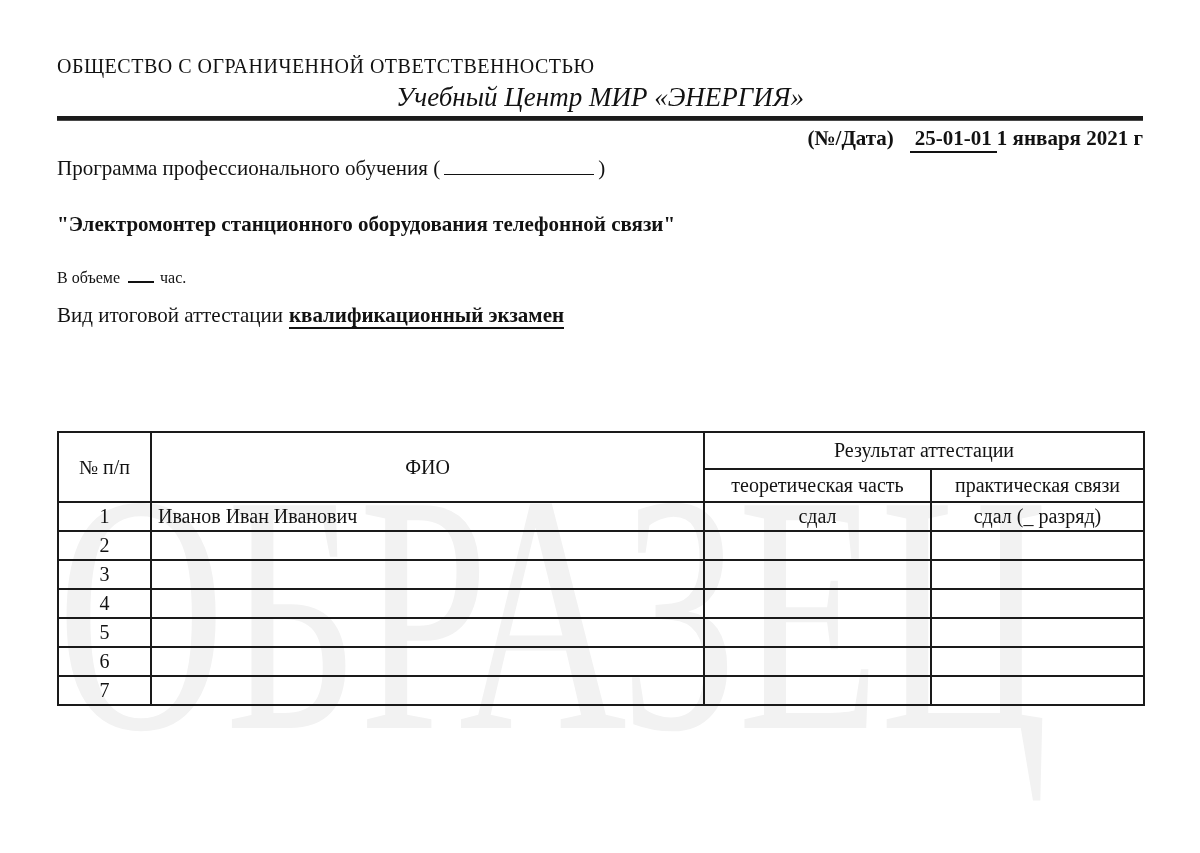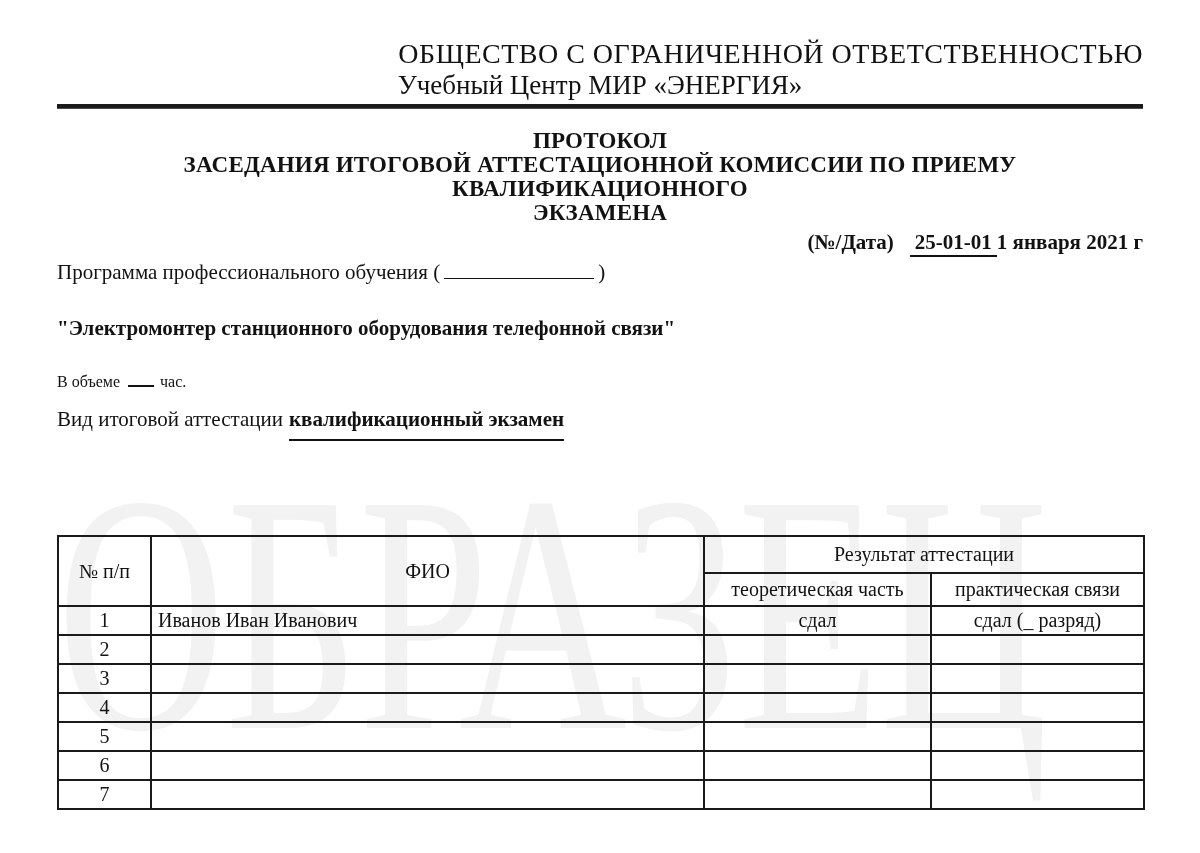--- a/index.html
+++ b/index.html
@@ -27,30 +27,31 @@
     z-index: 0;
     pointer-events: none;
     user-select: none;
   }
   .content {
     position: relative;
     z-index: 1;
     padding: 0 57px;
   }
   .org-line1 {
-    margin-top: 38px;
-    text-align: right;
-    font-size: 28px;
+    margin-top: 50px;
+    text-align: left;
+    font-size: 20px;
     line-height: 32px;
     letter-spacing: 0.5px;
   }
   .org-line2 {
     text-align: center;
     font-size: 27px;
     line-height: 30px;
+    font-style: italic;
   }
   .letterhead-rule {
     margin-top: 4px;
     height: 2px;
     border-top: 4px solid #1b1b1b;
     border-bottom: 1px solid #4a4a4a;
   }
   .doc-title {
     margin-top: 20px;
     text-align: center;
@@ -116,21 +117,21 @@
     line-height: 26px;
   }
   .attestation-line {
     margin-top: 11px;
     font-size: 21px;
     line-height: 26px;
   }
   .attestation-value {
     margin-left: 6px;
     font-weight: bold;
-    padding-bottom: 8px;
+    padding-bottom: 0;
     border-bottom: 2px solid #121212;
   }
   .results-table {
     margin-top: 103px;
     width: 1086px;
     border-collapse: collapse;
     table-layout: fixed;
     background: transparent;
     font-size: 20px;
   }
@@ -159,25 +160,20 @@
 <div class="page">
 
   <div class="watermark">ОБРАЗЕЦ</div>
 
   <div class="content">
 
     <div class="org-line1">ОБЩЕСТВО С ОГРАНИЧЕННОЙ ОТВЕТСТВЕННОСТЬЮ</div>
     <div class="org-line2">Учебный Центр МИР «ЭНЕРГИЯ»</div>
     <div class="letterhead-rule"></div>
 
-    <div class="doc-title">
-      <div>ПРОТОКОЛ</div>
-      <div>ЗАСЕДАНИЯ ИТОГОВОЙ АТТЕСТАЦИОННОЙ КОМИССИИ ПО ПРИЕМУ КВАЛИФИКАЦИОННОГО</div>
-      <div>ЭКЗАМЕНА</div>
-    </div>
 
     <div class="meta-row">
       <span>
         <span>(№/Дата)</span><span class="meta-number-value">25-01-01</span>
       </span>
       <span>1 января 2021 г</span>
     </div>
 
     <div class="program-line">
       <span>Программа профессионального обучения</span>

